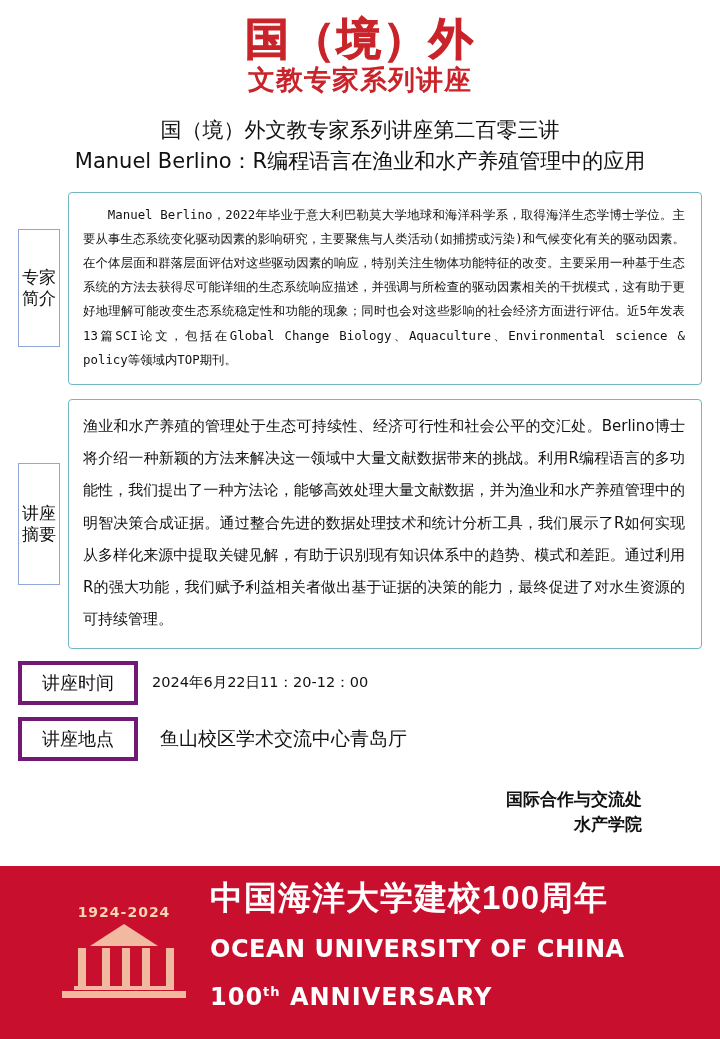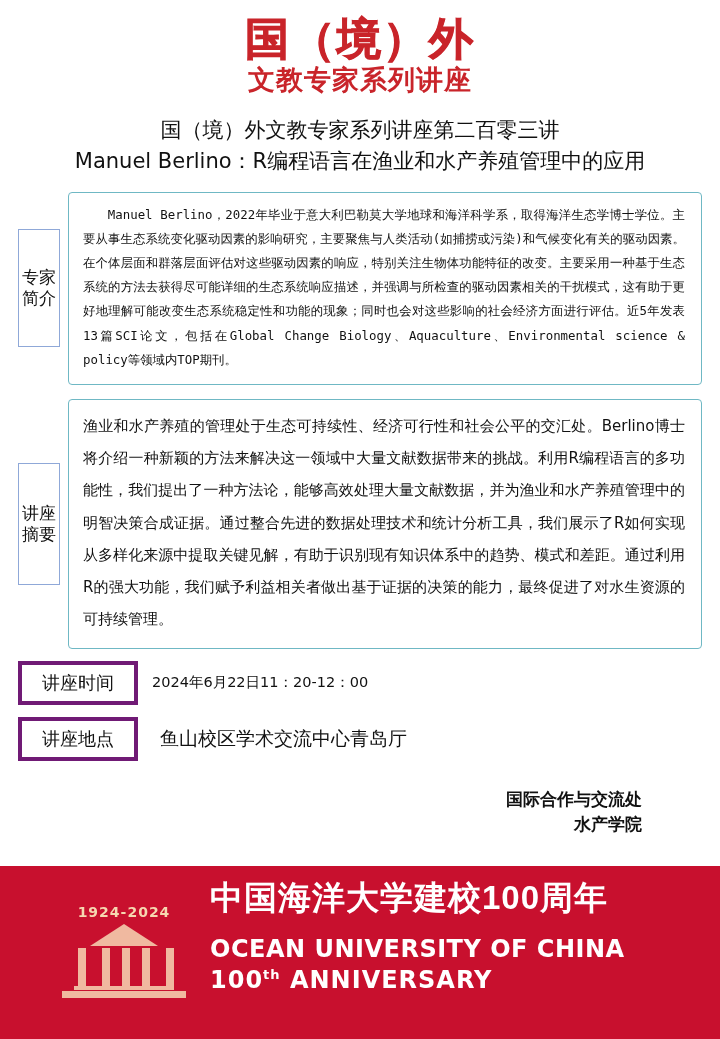--- a/index.html
+++ b/index.html
@@ -234,21 +234,21 @@
     letter-spacing: 0.5px;
     line-height: 1.25;
     margin-top: 16px;
   }
   .f-en2 {
     font-family: "DejaVu Sans", sans-serif;
     font-weight: bold;
     font-size: 24px;
     letter-spacing: 1px;
     line-height: 1.25;
-    margin-top: 1px;
+    margin-top: 18px;
   }
   .f-en2 sup { font-size: 13px; }
 </style>
 </head>
 <body>
 
 <div class="banner">
   <div class="banner-main">国（境）外</div>
   <div class="banner-sub">文教专家系列讲座</div>
 </div>

